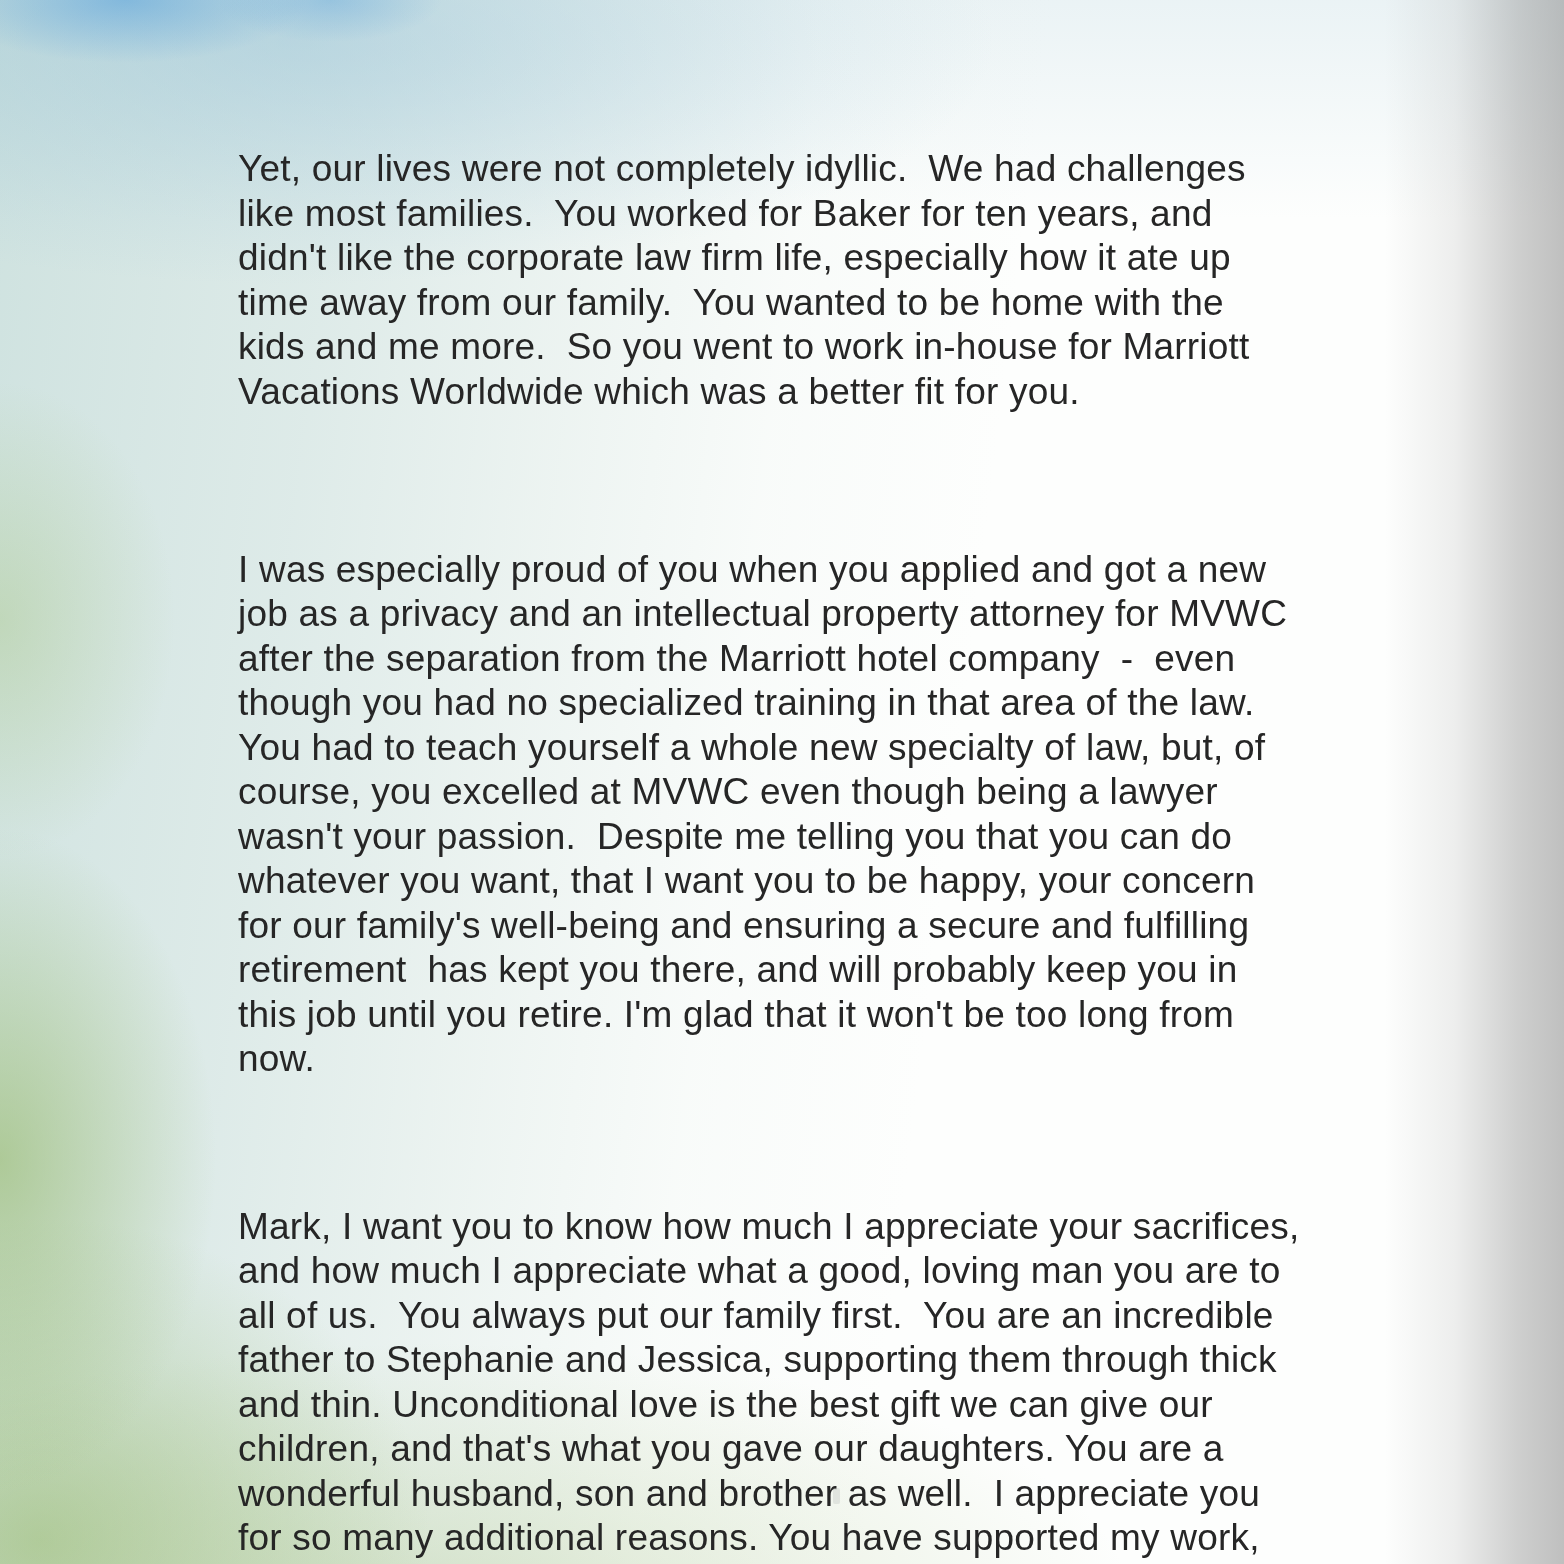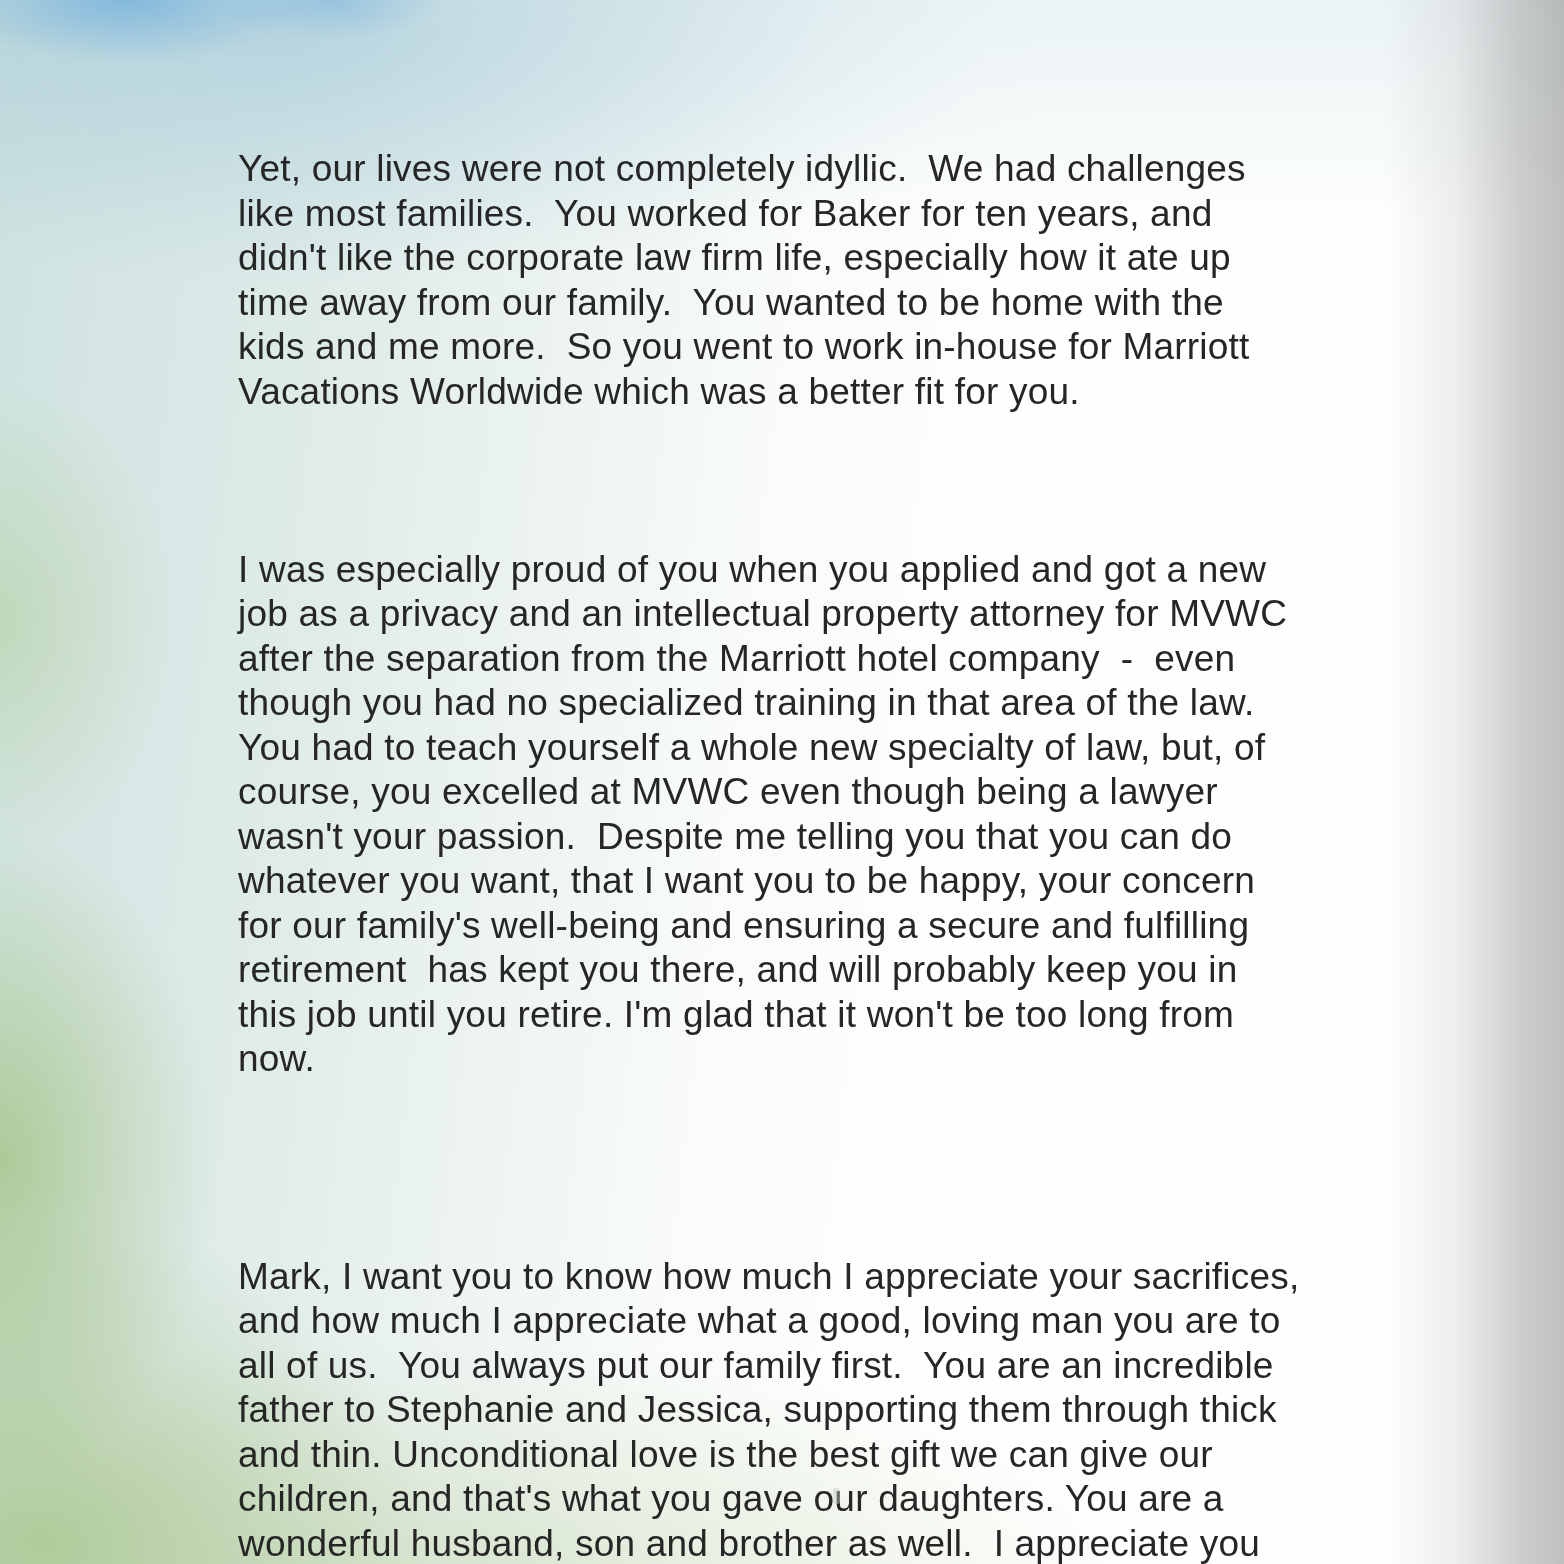--- a/index.html
+++ b/index.html
@@ -72,21 +72,21 @@
     font-weight: 400;
     line-height: 44.5px;
     letter-spacing: 0.2px;
     white-space: pre-wrap;
   }
 
   .letter-paragraph {
     margin: 0 0 44.5px 0;
   }
   .letter-paragraph:nth-of-type(2) {
-    margin-bottom: 84px;
+    margin-bottom: 34px;
   }
   .letter-paragraph:last-of-type {
     margin-bottom: 0;
   }
 
   
   .smudge {
     position: absolute;
     left: 833px;
     top: 1488px;

